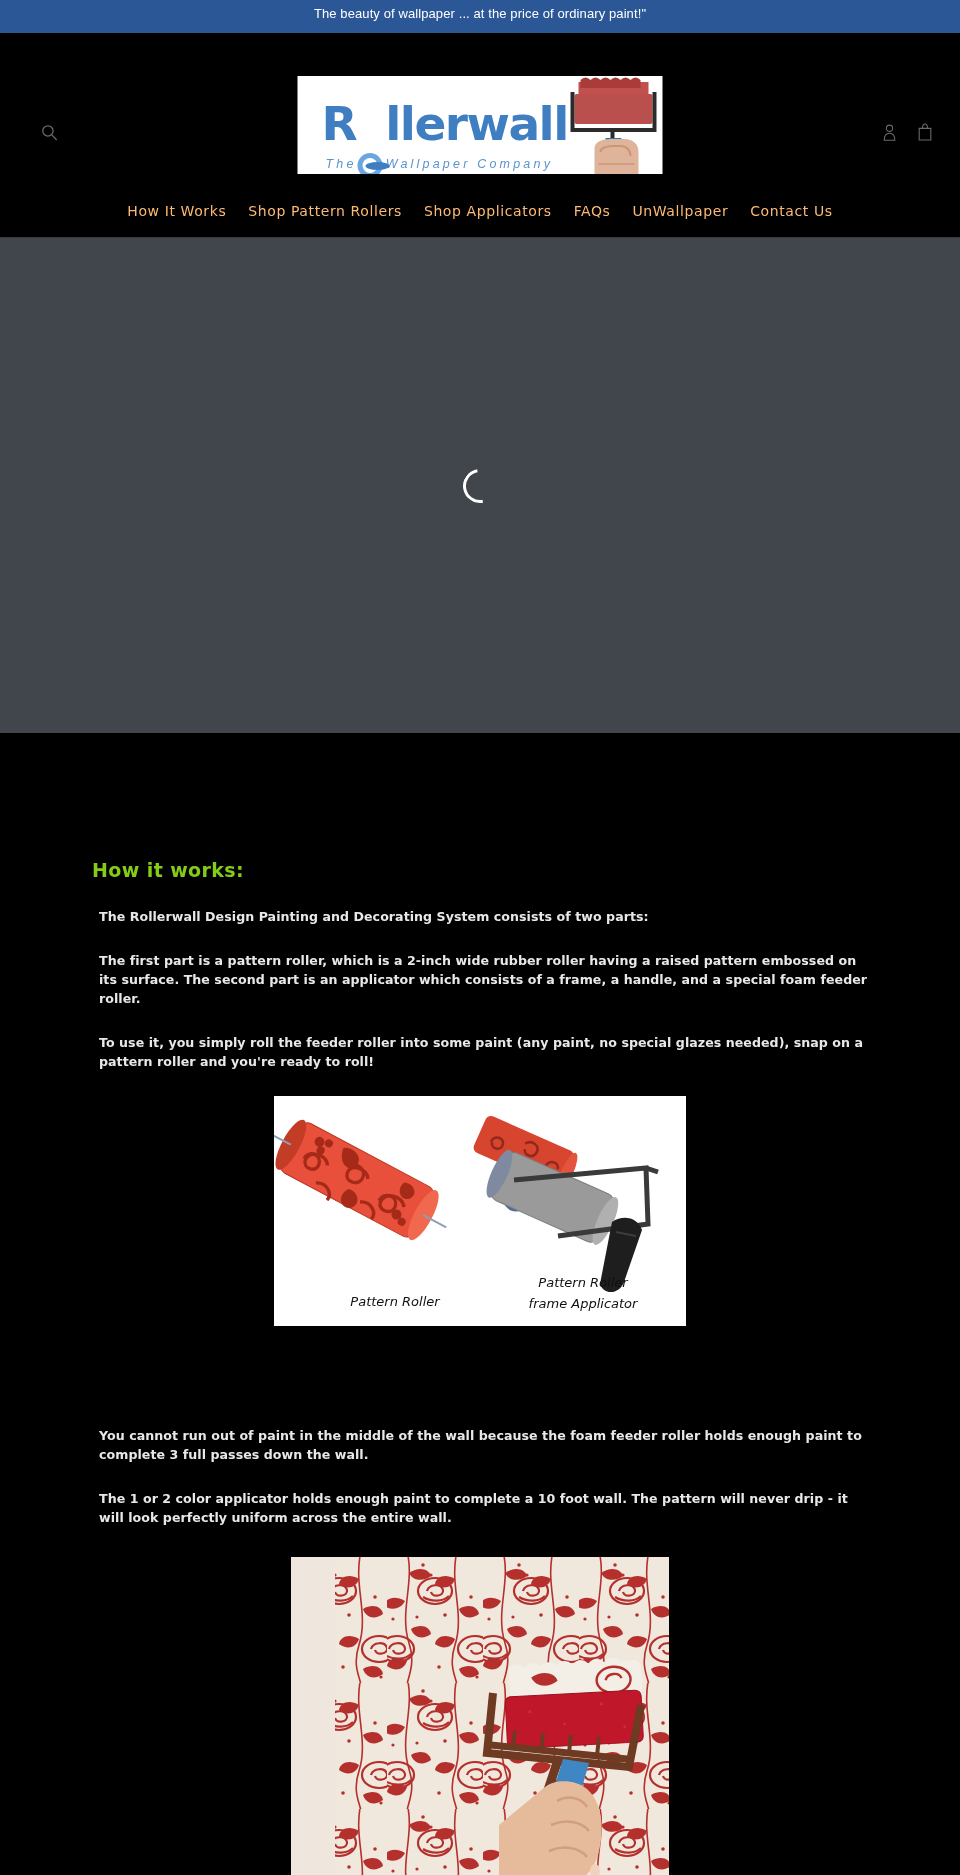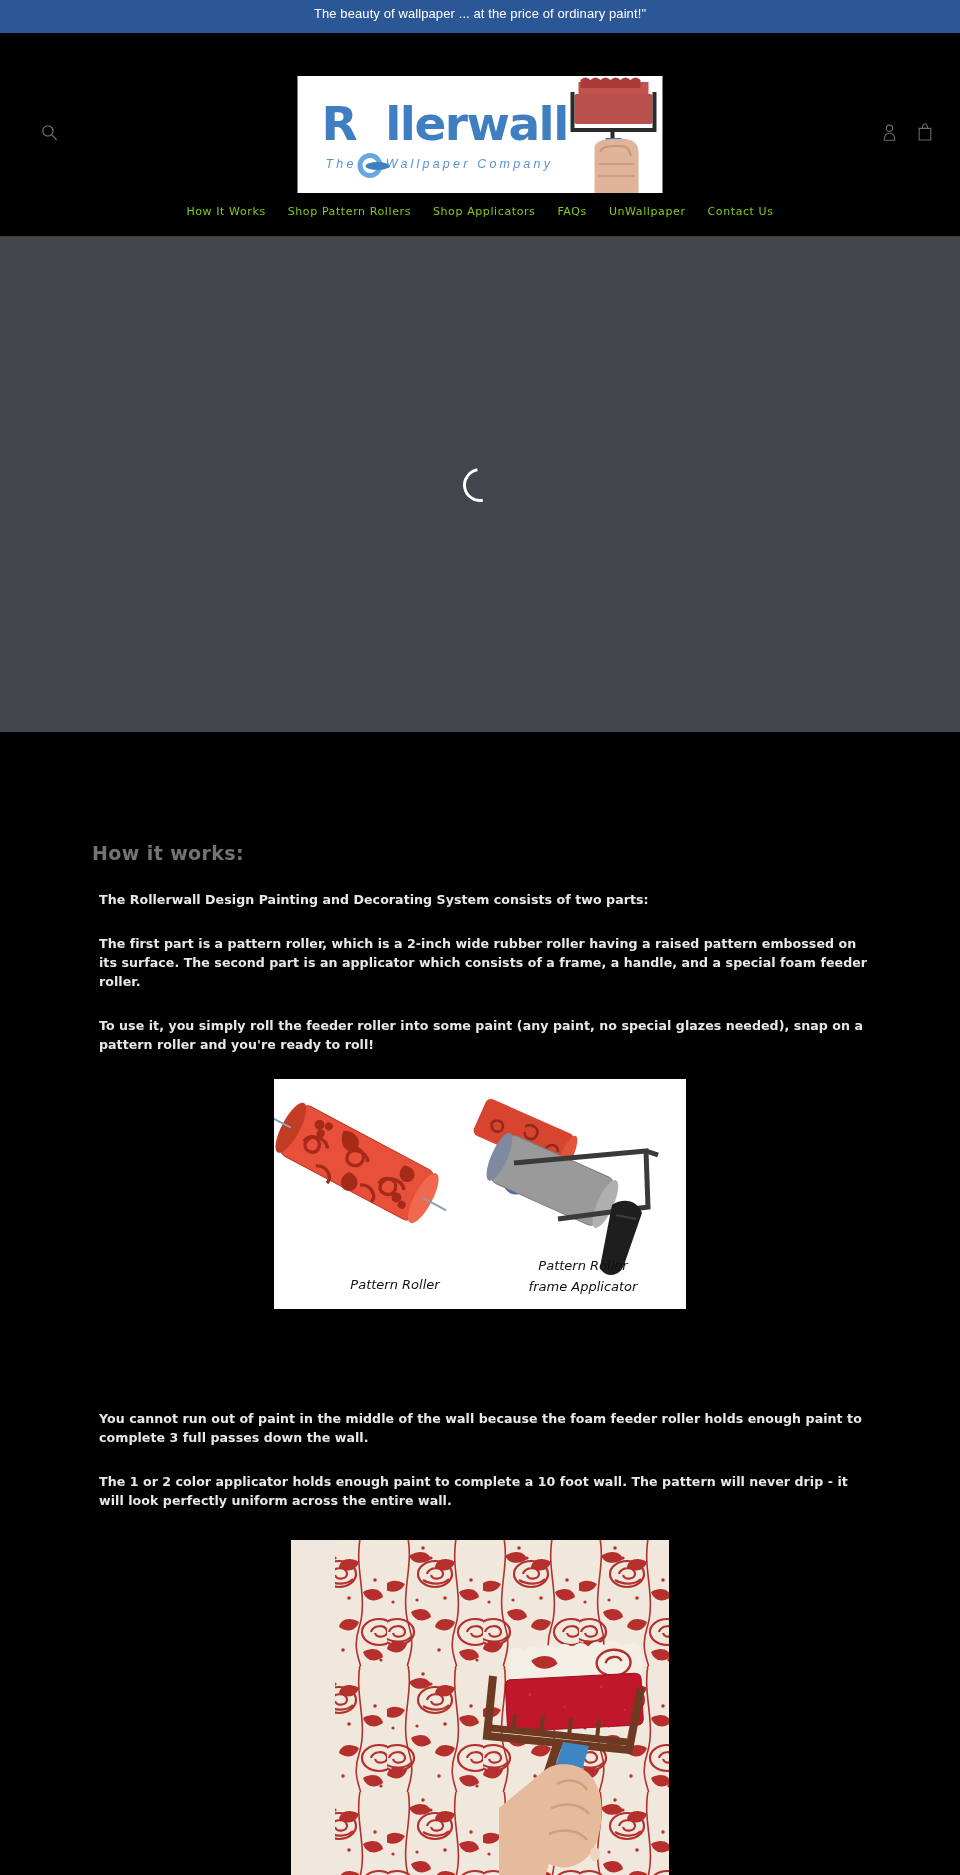--- a/index.html
+++ b/index.html
@@ -49,21 +49,21 @@
   .icon-search { left: 34px; }
   .icon-account { right: 56px; }
   .icon-cart { right: 20px; }
 
   .logo-wrap {
     position: absolute;
     left: 50%;
     transform: translateX(-50%);
     top: 43px;
     width: 365px;
-    height: 117px;
+    height: 98px;
     background: #ffffff;
     overflow: hidden;
     cursor: pointer;
   }
   .logo-text {
     position: absolute;
     left: 24px;
     top: 23px;
   }
   .logo-word {
@@ -127,23 +127,23 @@
     border-bottom: 1px solid #3b3b3b;
   }
   .nav ul {
     list-style: none;
     margin: 0; padding: 0;
     display: inline-flex;
     gap: 22px;
     align-items: center;
   }
   .nav li a {
-    color: #84cc16;
+    color: #fdba74;
     text-decoration: none;
-    font-size: 11px;
+    font-size: 14px;
     letter-spacing: .6px;
     font-family: "DejaVu Sans", sans-serif;
     display: inline-block;
     padding: 2px 0;
   }
 
   
   .hero {
     background: #41464c;
     height: 495px;
@@ -169,23 +169,23 @@
   }
   .inner {
     width: 800px;
     margin: 0 auto;
     padding: 0 12px;
   }
   h2.section-title {
     font-family: "DejaVu Sans", sans-serif;
     font-size: 19px;
     font-weight: bold;
-    color: #737373;
+    color: #84cc16;
     letter-spacing: .4px;
-    margin: 0 0 26px 0;
+    margin: 16px 0 26px 0;
   }
   p.body-text {
     font-family: "DejaVu Sans", sans-serif;
     font-size: 12.6px;
     line-height: 19px;
     color: #e8e8e8;
     margin: 0 0 25px 7px;
     letter-spacing: .05px;
     font-weight: bold;
   }

